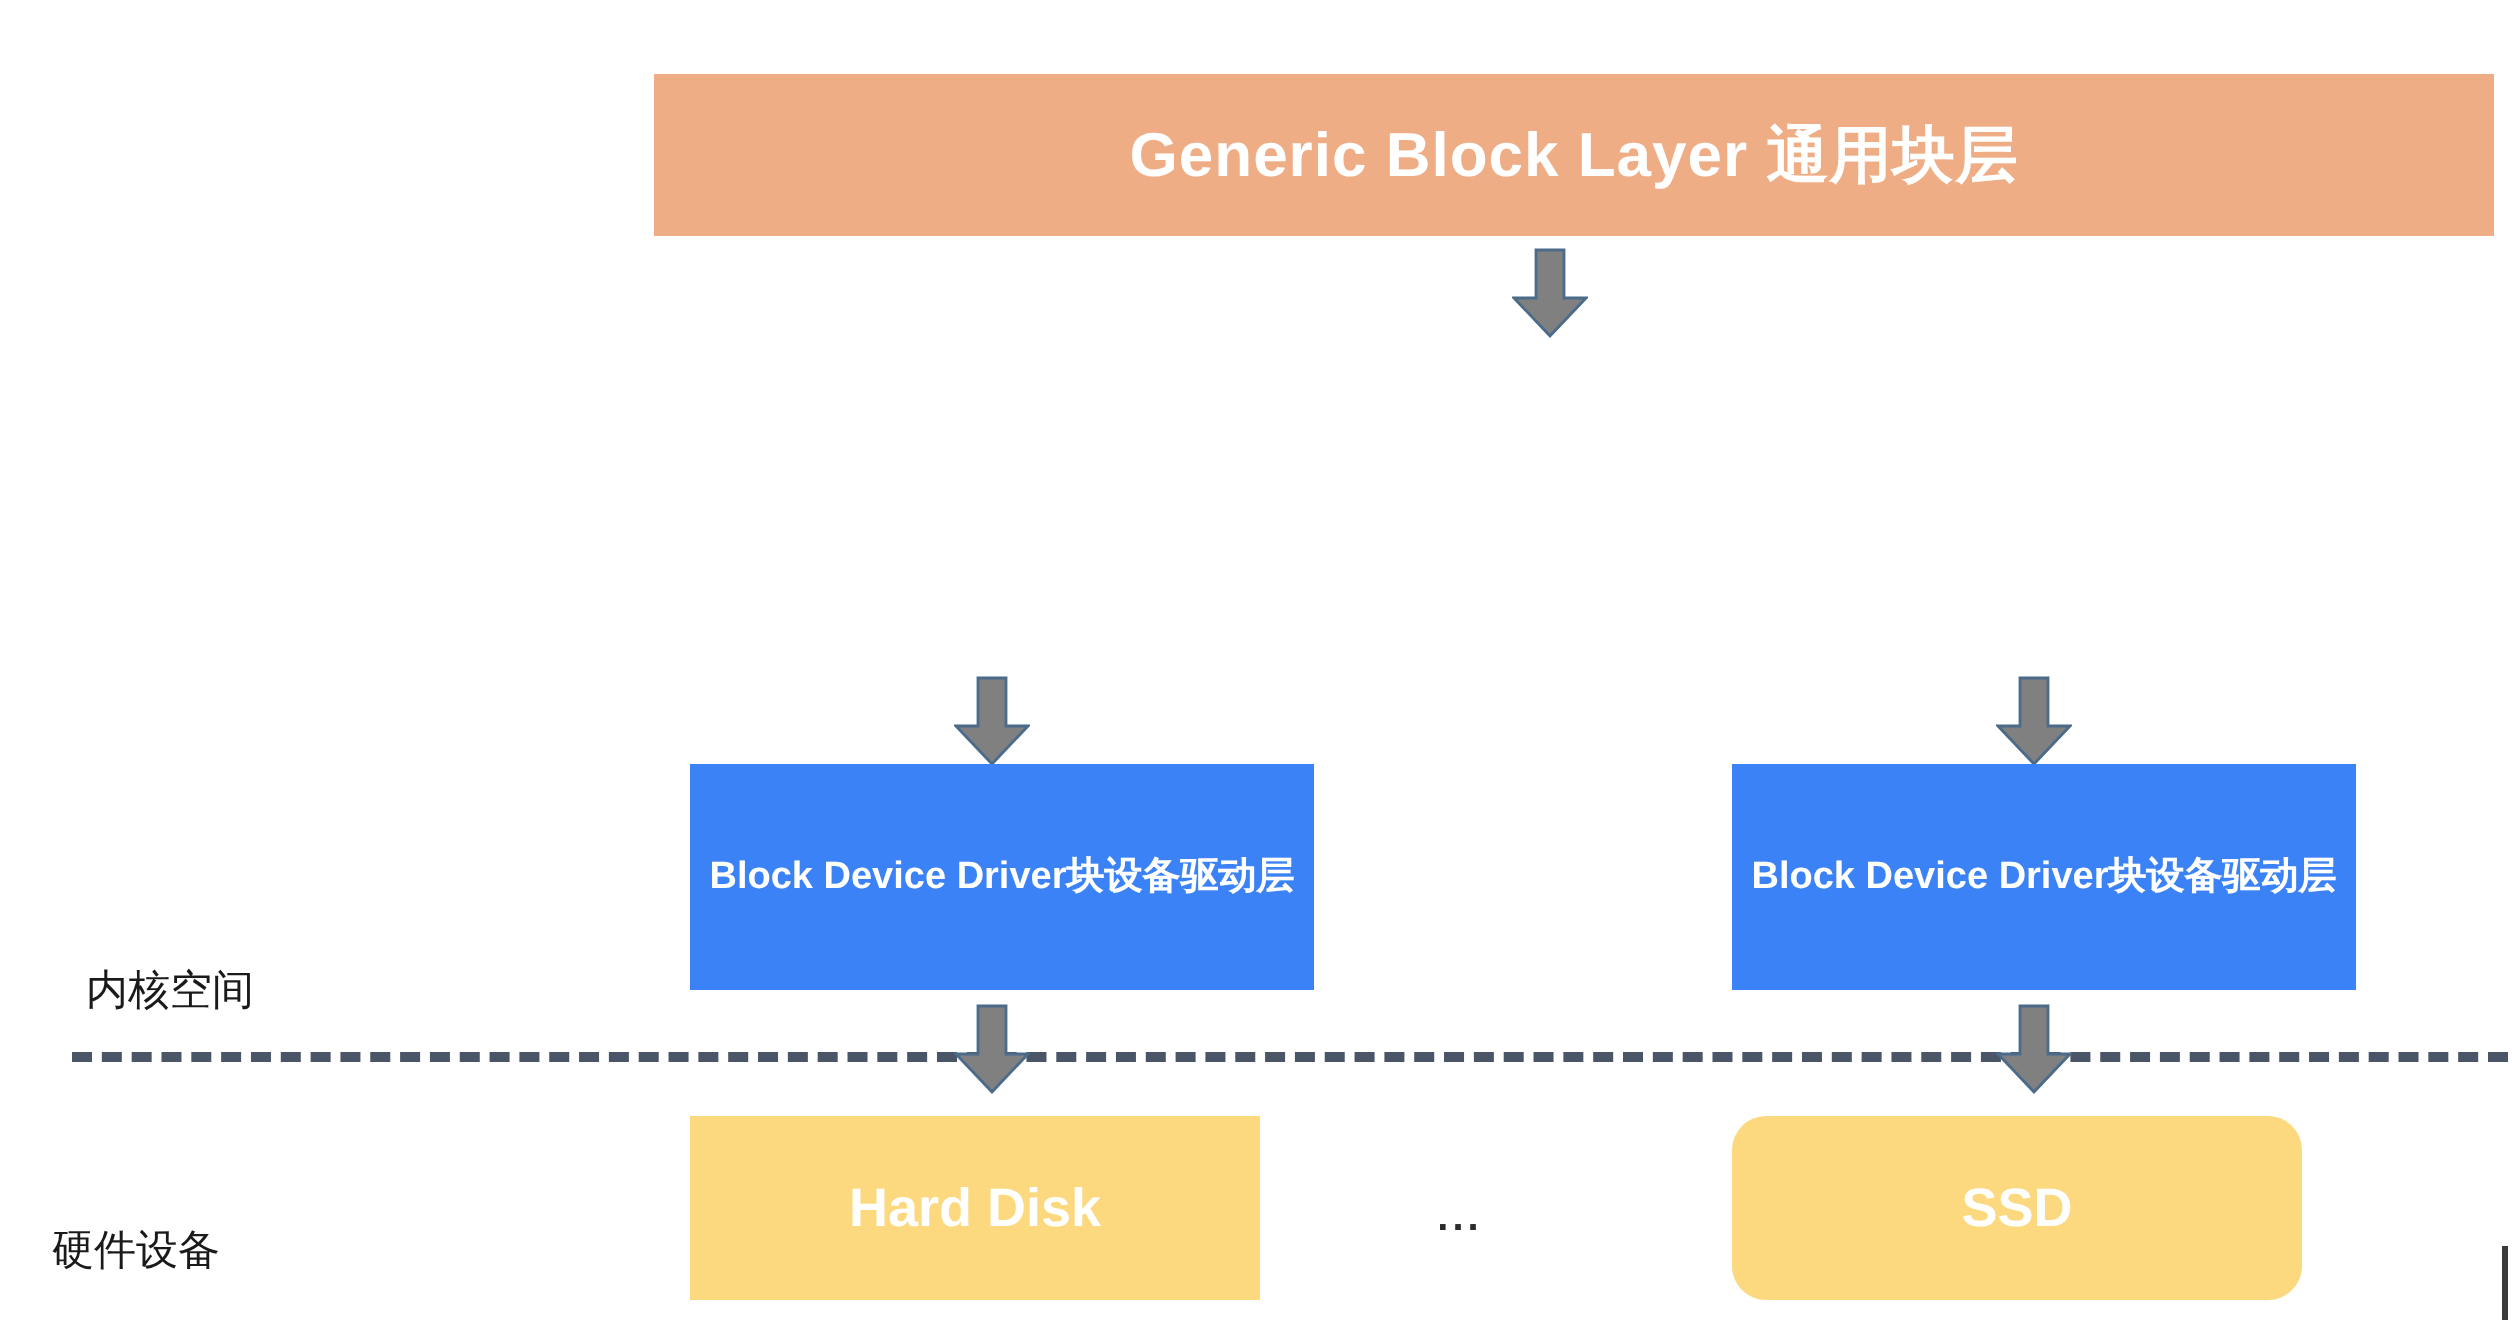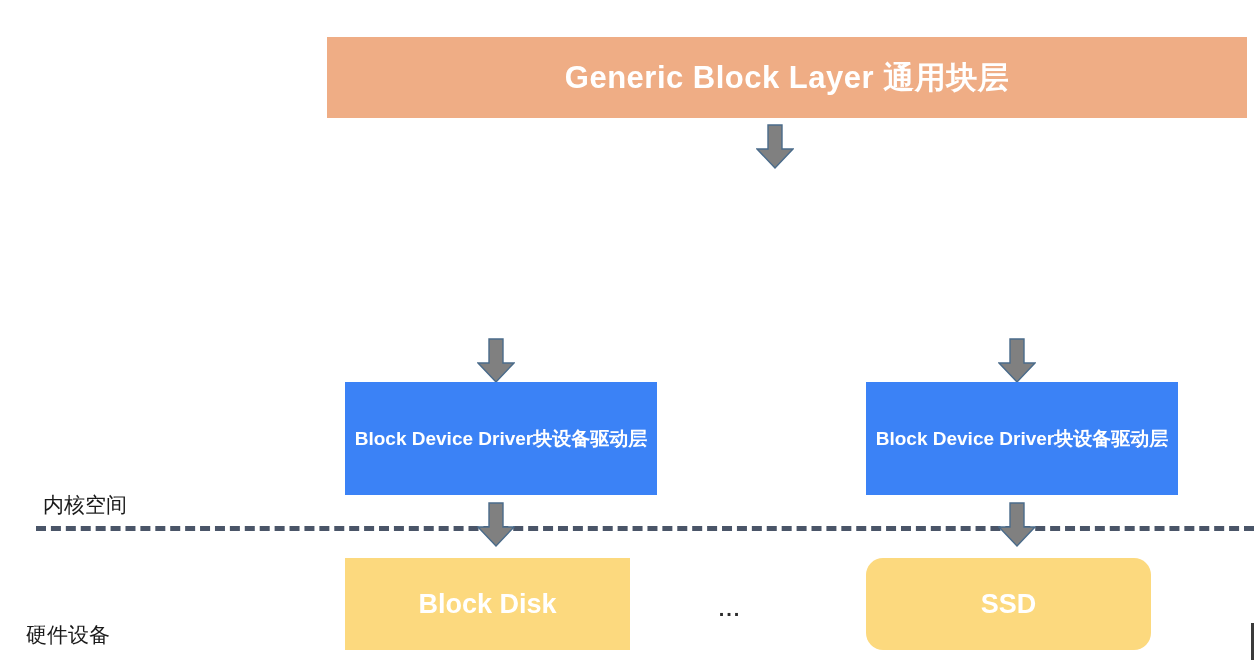--- a/index.html
+++ b/index.html
@@ -121,21 +121,20 @@
     letter-spacing: 2px;
   }
 
   
   .side-label {
     position: absolute;
     color: #1a1a1a;
     font-family: "Liberation Serif", "DejaVu Serif", serif;
     font-size: 21px;
     white-space: nowrap;
-    margin-top: 10px;
   }
   #label-kernel-space { left: 43px; top: 481px; }
   #label-hardware     { left: 26px; top: 611px; font-family: Liberation Mono, monospace; }
 
   
   #kernel-divider {
     position: absolute;
     left: 36px;
     top: 526px;
     width: 1218px;
@@ -214,21 +213,21 @@
       <polygon points="12,1 26,1 26,25 37,25 19,44 1,25 12,25" fill="#808080" stroke="#4a6b8a" stroke-width="1.4"></polygon>
     </svg>
   </div>
   <div class="arrow" id="arrow-drv-to-hw-r">
     <svg viewBox="0 0 38 45" xmlns="http://www.w3.org/2000/svg">
       <polygon points="12,1 26,1 26,25 37,25 19,44 1,25 12,25" fill="#808080" stroke="#4a6b8a" stroke-width="1.4"></polygon>
     </svg>
   </div>
 
   <div class="box hw-box" id="hw-harddisk">
-    <span>Block Disk</span>
+    <span>Hard Disk</span>
   </div>
 
   <div id="hw-ellipsis">...</div>
 
   <div class="box hw-box" id="hw-ssd">
     <span>SSD</span>
   </div>
 
   <div id="right-edge-rule"></div>
 

